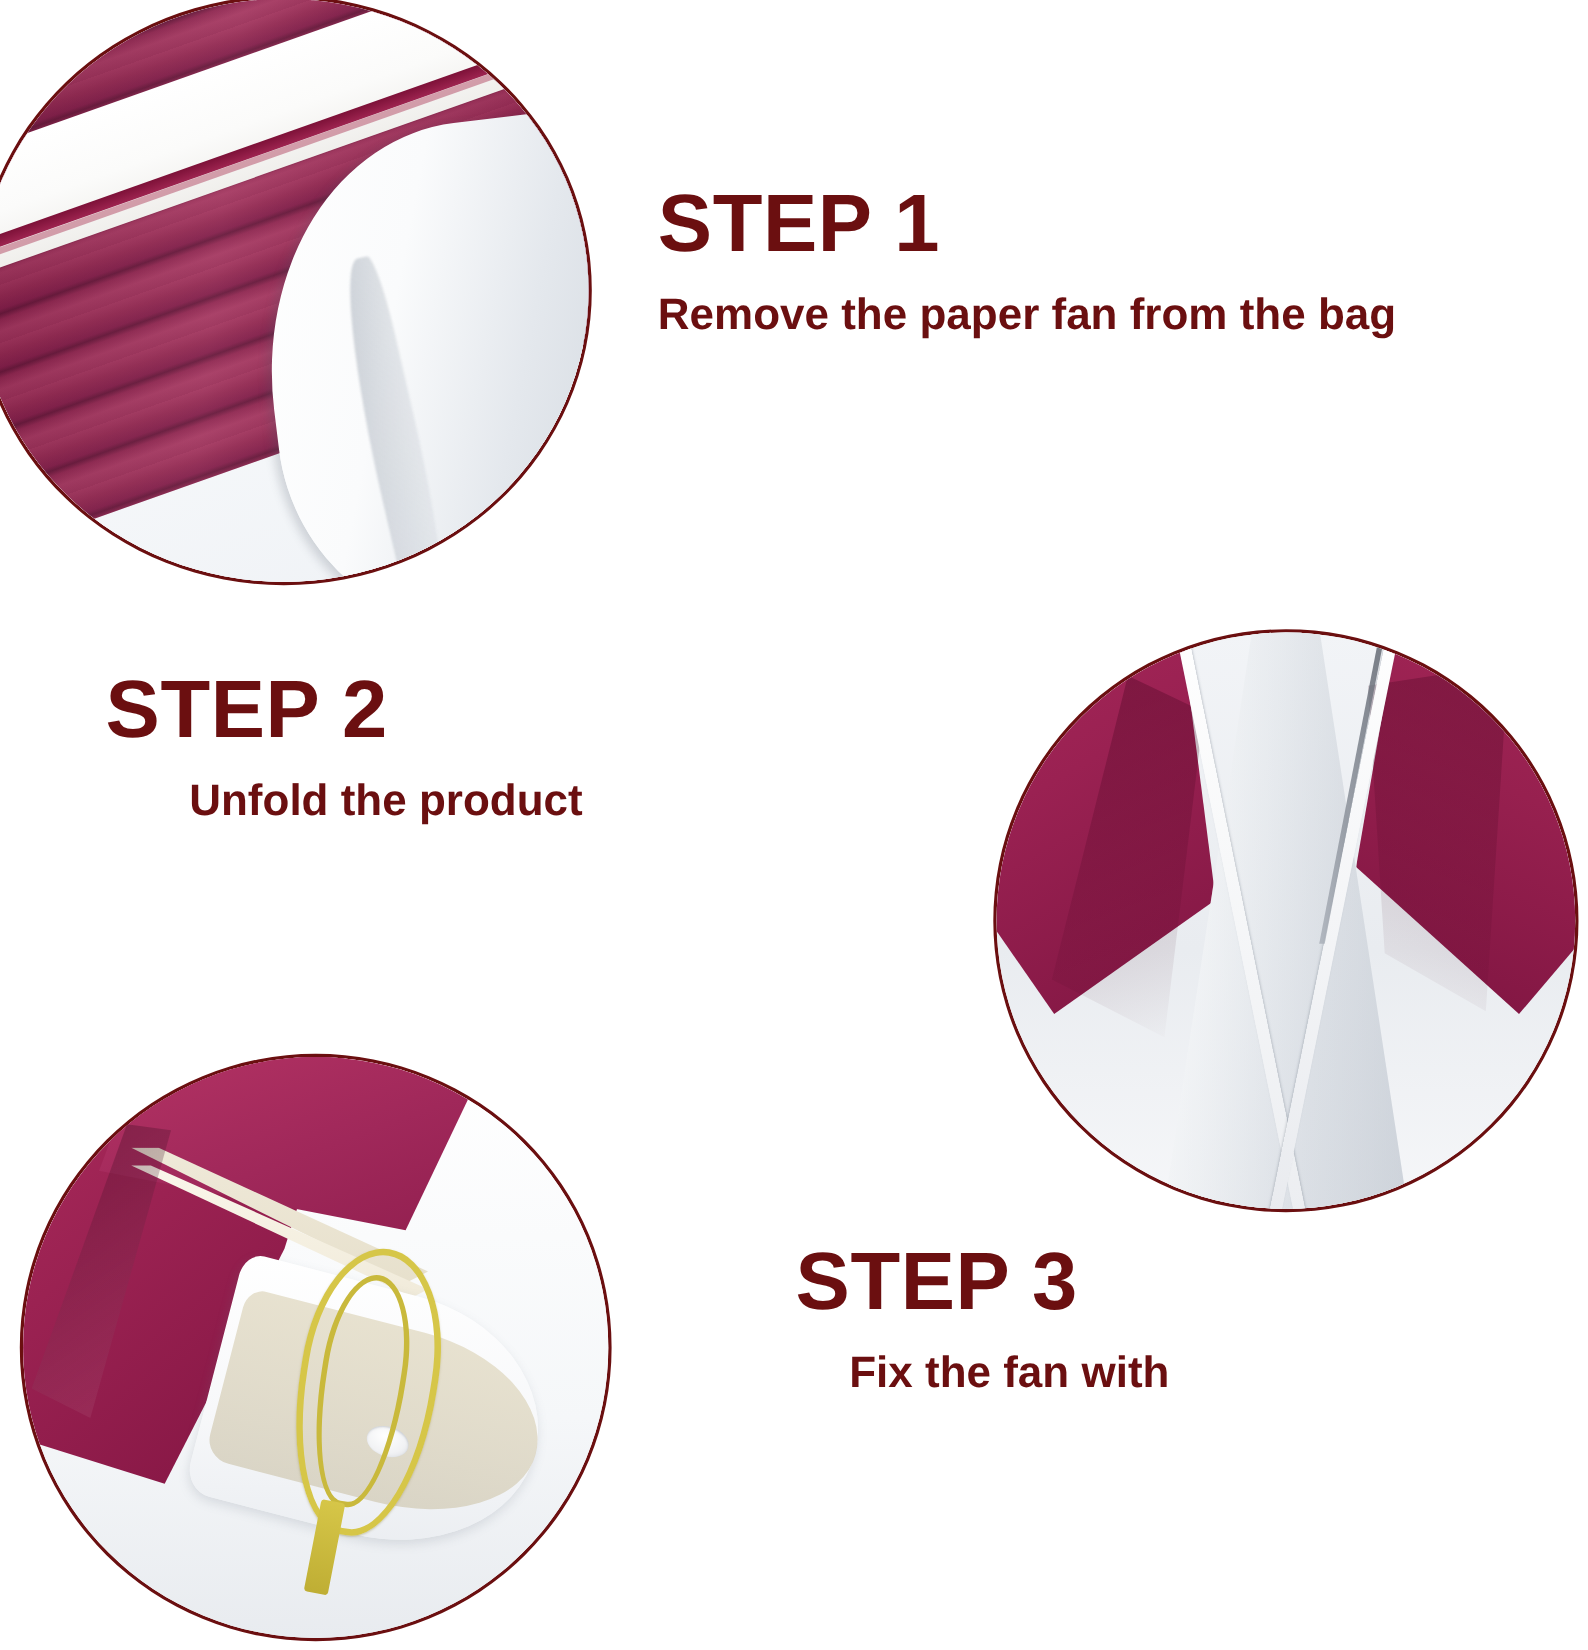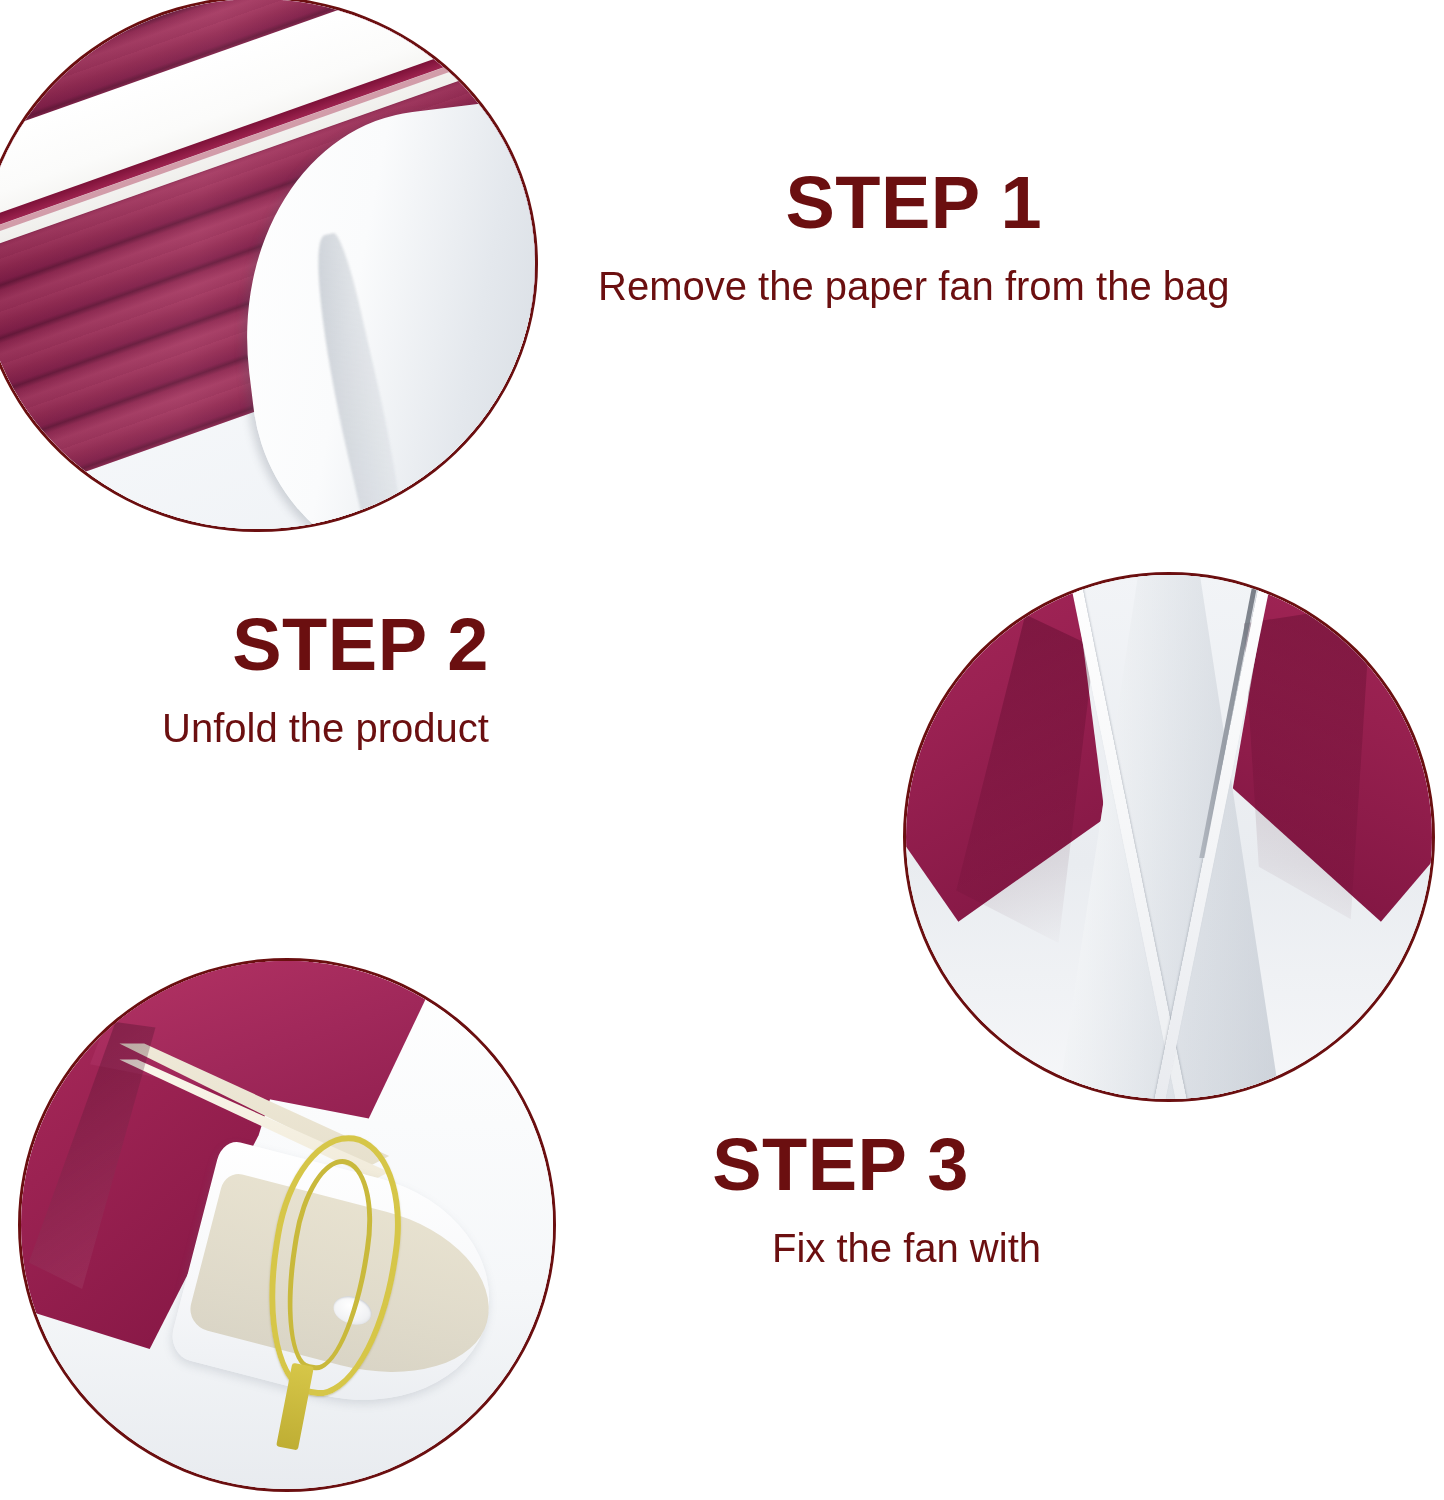--- a/index.html
+++ b/index.html
@@ -189,28 +189,28 @@
 
   
   .block{position:absolute;}
   .step-title{
     font-size:74px;font-weight:700;letter-spacing:0.5px;
     color:#6B0F10;line-height:1.0;margin:0 0 26px 0;
     font-family:"Liberation Sans","DejaVu Sans",sans-serif;
     white-space:nowrap;
   }
   .step-line{
-    font-size:40px;font-weight:400;color:#6B0F10;
+    font-size:40px;font-weight:700;color:#6B0F10;
     line-height:1.0;margin:0 0 34px 0;white-space:nowrap;
     font-family:"Liberation Sans","DejaVu Sans",sans-serif;
   }
   .step-line:last-child{margin-bottom:0;}
 
-  #text-step1{left:598px;top:166px;text-align:center;}
-  #text-step2{left:86px;top:608px;text-align:right;}
+  #text-step1{left:598px;top:166px;text-align:left;}
+  #text-step2{left:96px;top:608px;text-align:left;}
   #text-step2 .step-line{margin-left:76px;}
   #text-step3{left:640px;top:1128px;text-align:center;}
   #text-step3 .step-line{margin-left:132px;}
 </style>
 </head>
 <body>
 
 <div class="canvas">
 
   <div class="photo" id="photo-step1">

